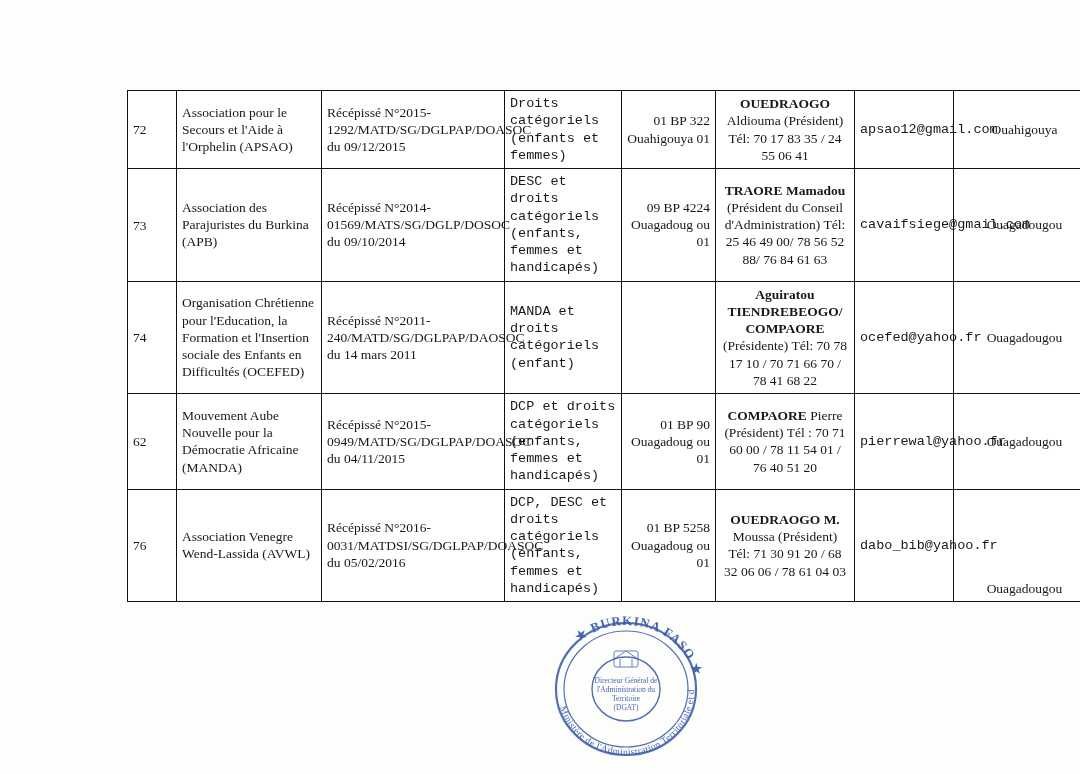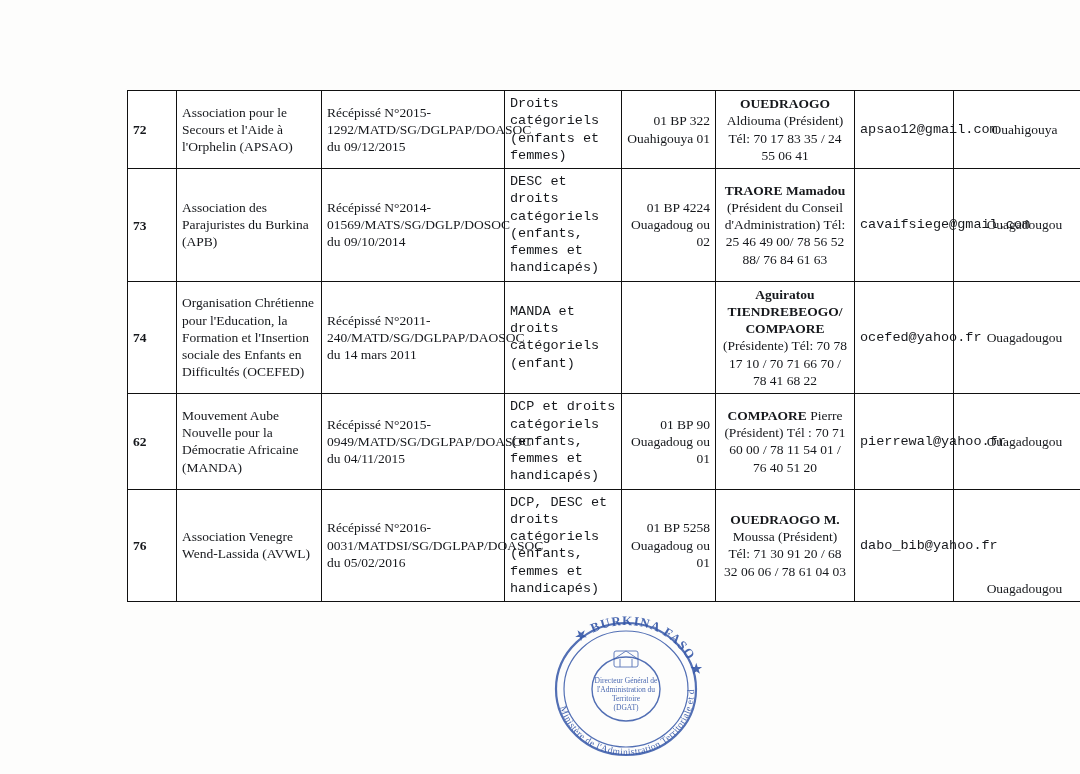--- a/index.html
+++ b/index.html
@@ -38,21 +38,21 @@
   .doc-table td {
     border: 1px solid #111111;
     vertical-align: middle;
     padding: 4px 5px;
     font-size: 13.5px;
     line-height: 1.28;
     color: #16181c;
   }
 
   
-  .c-num   { width: 38px;  text-align: left; vertical-align: top; font-weight: bold; }
+  .c-num   { width: 38px;  text-align: left; vertical-align: top; }
   .c-name  { width: 134px; }
   .c-recep { width: 172px; }
   .c-dom   { width: 106px; font-family: Liberation Mono, monospace; }
   .c-bp    { width: 83px;  text-align: right; }
   .c-resp  { width: 128px; text-align: center; }
   .c-mail  { width: 88px;  font-size: 12.5px; line-height: 1.25; font-family: Liberation Mono, monospace; }
   .c-city  { width: 131px; text-align: center; }
 
   .c-num span { display: block; padding-top: 1px; }
 
@@ -94,21 +94,21 @@
         <td class="c-city">Ouahigouya</td>
       </tr>
 
       <tr>
         <td class="c-num vtop">
             <span>73</span>
           </td>
         <td class="c-name vtop">Association des Parajuristes du Burkina (APB)</td>
         <td class="c-recep">Récépissé N°2014-01569/MATS/SG/DGLP/DOSOC du 09/10/2014</td>
         <td class="c-dom vtop">DESC et droits catégoriels (enfants, femmes et handicapés)</td>
-        <td class="c-bp vtop">01 BP 4224 Ouagadoug ou 02</td>
+        <td class="c-bp vtop">09 BP 4224 Ouagadoug ou 01</td>
         <td class="c-resp vtop">
           <span class="resp-strong">TRAORE Mamadou</span>
           <span>(Président du Conseil d'Administration) Tél: 25 46 49 00/ 78 56 52 88/ 76 84 61 63</span>
         </td>
         <td class="c-mail vtop">cavaifsiege@gmail.com</td>
         <td class="c-city">Ouagadougou</td>
       </tr>
 
       <tr>
         <td class="c-num vtop">

